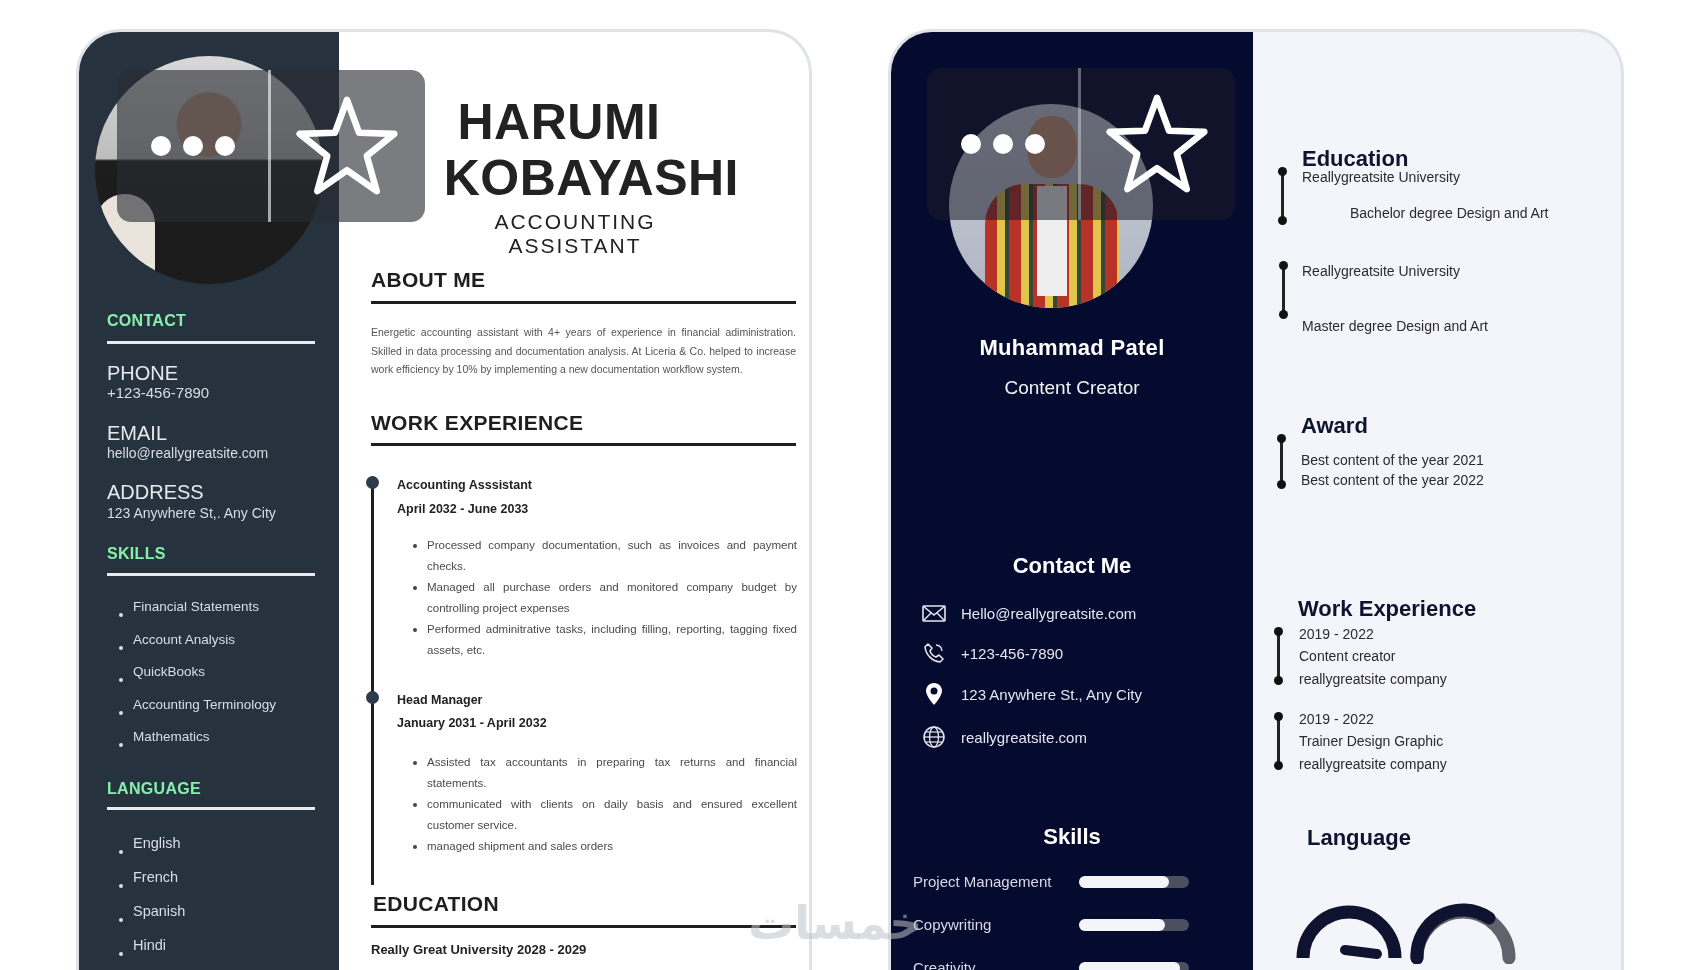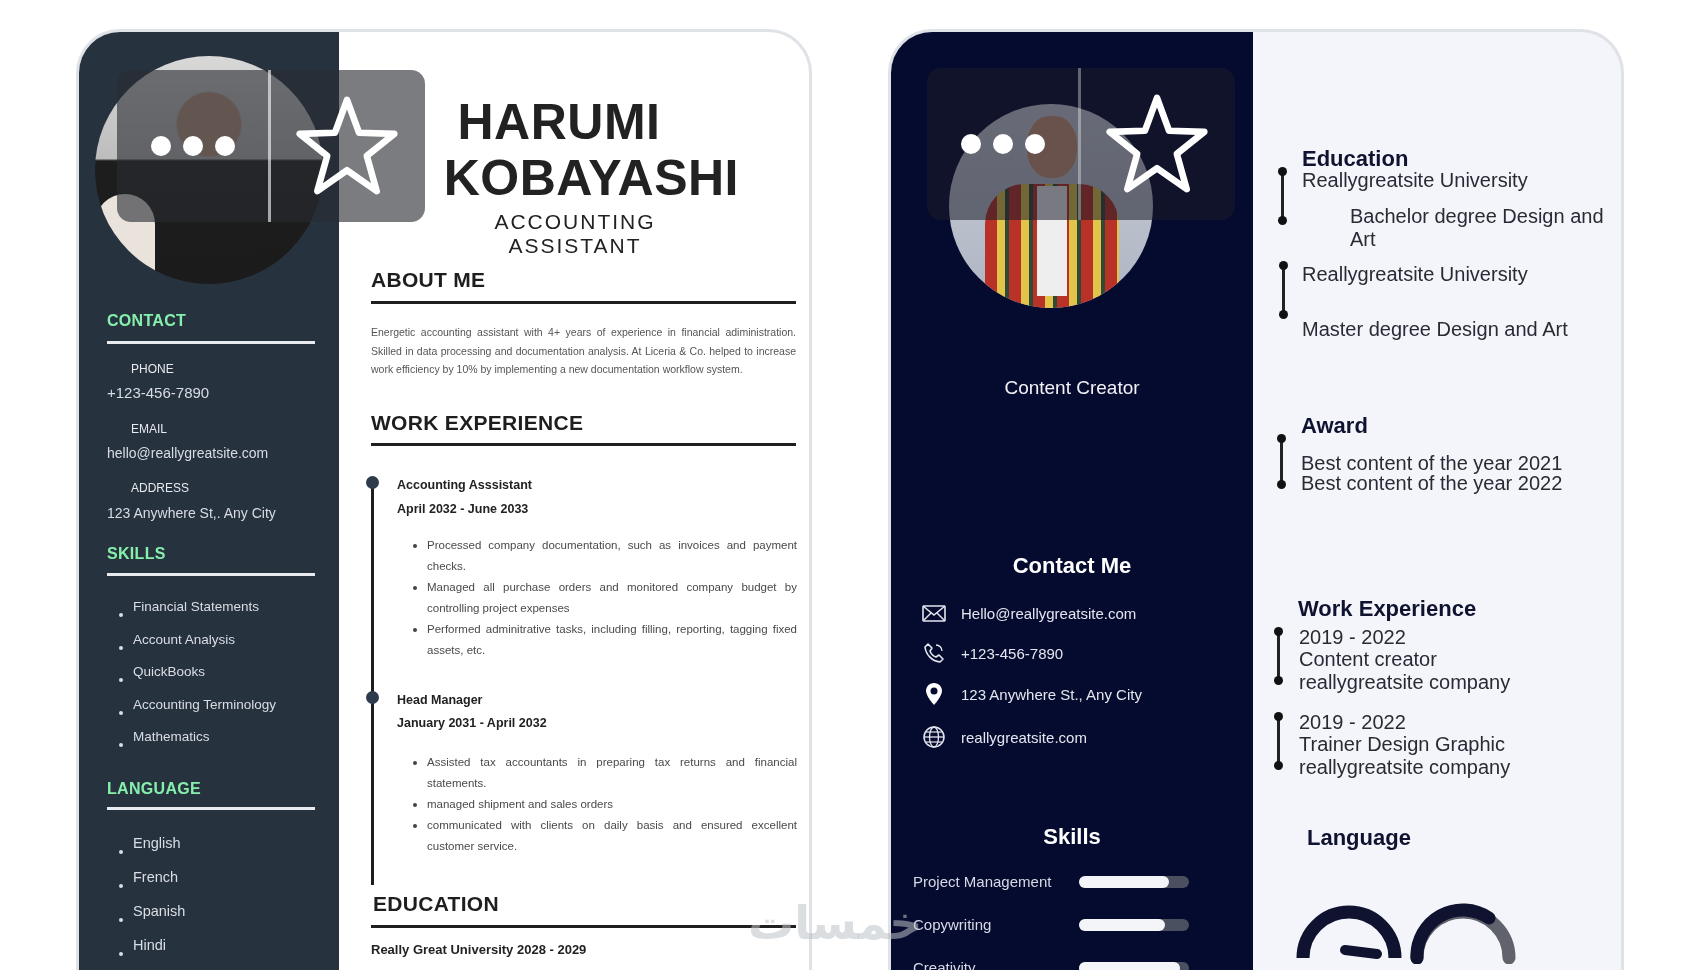--- a/index.html
+++ b/index.html
@@ -9,21 +9,21 @@
     .card { position: absolute; top: 29px; height: 960px; border: 3px solid #dfe2e7; border-bottom: none; border-radius: 44px 44px 0 0; overflow: hidden; }
     #card-left { left: 76px; width: 736px; background: #ffffff; }
     #card-right { left: 888px; width: 736px; background: #f4f5fa; }
 
     
     .l-side { position: absolute; left: 0; top: 0; width: 260px; height: 100%; background: #27323f; }
     .l-photo { position: absolute; left: 16px; top: 24px; width: 228px; height: 228px; border-radius: 50%; background: radial-gradient(circle at 50% 30%, #c39b84 0 16%, transparent 17%), linear-gradient(180deg, #d8d8d8 0%, #bdbdbd 45%, #1d1d1d 46%, #1b1b1b 100%); overflow: hidden; }
     .l-photo::after { content: ""; position: absolute; left: 0; bottom: 0; width: 60px; height: 90px; background: #e9e3dc; border-radius: 30px 30px 0 0; }
     .l-sec-title { position: absolute; left: 28px; color: #86efac; font-weight: 900; font-size: 16px; letter-spacing: 0.3px; }
     .l-rule { position: absolute; left: 28px; width: 208px; height: 3px; background: #e8ebef; }
-    .l-label { position: absolute; left: 28px; color: #e6e9ee; font-size: 12px; margin-left: 24px; }
+    .l-label { position: absolute; left: 28px; color: #e6e9ee; font-size: 20px; }
     .l-val { position: absolute; left: 28px; color: #d8dde4; font-size: 15px; }
     .l-list { position: absolute; left: 40px; list-style: none; color: #d9dee5; font-size: 13.5px; }
     .l-list li { position: relative; padding-left: 14px; }
     .l-list li::before { content: ""; position: absolute; left: 0; top: 50%; width: 4px; height: 4px; margin-top: -2px; background: #d9dee5; border-radius: 50%; }
 
     .l-name { position: absolute; left: 330px; width: 300px; text-align: center; color: #222; font-weight: 900; font-size: 50px; line-height: 56px; letter-spacing: 0.5px; }
     .l-role { position: absolute; left: 346px; width: 300px; text-align: center; color: #222; font-size: 21px; letter-spacing: 2px; }
     .m-title { position: absolute; left: 292px; color: #1e1e1e; font-weight: 900; font-size: 21px; letter-spacing: 0.3px; }
     .m-rule { position: absolute; left: 292px; width: 425px; height: 3px; background: #1f1f1f; }
     .m-para { position: absolute; left: 292px; width: 425px; color: #555; font-size: 10.5px; line-height: 18.5px; text-align: justify; }
@@ -58,21 +58,21 @@
     .r-bio { position: absolute; left: 30px; width: 302px; text-align: center; color: #f1f1f6; font-size: 14.5px; line-height: 21px; }
     .r-head { position: absolute; left: 0; width: 362px; text-align: center; color: #fff; font-weight: 700; font-size: 22px; }
     .r-contact { position: absolute; left: 30px; display: flex; align-items: center; gap: 14px; color: #e4e6ef; font-size: 15px; }
     .r-contact svg { width: 26px; height: 26px; }
     .r-skill { position: absolute; left: 22px; width: 300px; display: flex; align-items: center; color: #d7dae6; font-size: 15px; }
     .r-skill .lbl { width: 166px; }
     .bar { width: 110px; height: 12px; border-radius: 6px; background: #4b5060; position: relative; }
     .bar .fill { position: absolute; left: 0; top: 0; height: 12px; border-radius: 6px; background: #f4f5f8; }
 
     .r-main-title { position: absolute; color: #0f1330; font-weight: 700; font-size: 22px; }
-    .r-item { position: absolute; color: #2a2a36; font-size: 20px; }
+    .r-item { position: absolute; color: #2a2a36; font-size: 14px; }
     .vt { position: absolute; width: 3px; background: #222; }
     .vt::before, .vt::after { content: ""; position: absolute; left: -3px; width: 9px; height: 9px; border-radius: 50%; background: #111; }
     .vt::before { top: -4px; }
     .vt::after { bottom: -4px; }
 
     .gauge { position: absolute; }
 
     
     .watermark { position: absolute; left: 748px; top: 896px; color: rgba(190,195,200,0.55); font-size: 46px; font-weight: 700; font-family: "DejaVu Sans", sans-serif; }
   </style>
@@ -132,22 +132,22 @@
   <ul class="job-bullets" style="top:503px;">
     <li>Processed company documentation, such as invoices and payment checks.</li>
     <li>Managed all purchase orders and monitored company budget by controlling project expenses</li>
     <li>Performed adminitrative tasks, including filling, reporting, tagging fixed assets, etc.</li>
   </ul>
 
   <div class="job-title" style="top:661px;">Head Manager</div>
   <div class="job-date" style="top:684px;">January 2031 - April 2032</div>
   <ul class="job-bullets" style="top:720px;">
     <li>Assisted tax accountants in preparing tax returns and financial statements.</li>
+    <li>communicated with clients on daily basis and ensured excellent customer service.</li>
     <li>managed shipment and sales orders</li>
-    <li>communicated with clients on daily basis and ensured excellent customer service.</li>
   </ul>
 
   <div class="m-title" style="top:860px; left:294px;">EDUCATION</div>
   <div class="m-rule" style="top:893px;"></div>
   <div class="edu-line" style="top:910px; font-weight:700;">Really Great University 2028 - 2029</div>
   <div class="edu-line" style="top:935px; color:#555;">BA. Finance and management</div>
 
   <div class="overlay" id="ov-left">
     <div class="half a">
       <div class="dots">
@@ -164,20 +164,21 @@
   </div>
 </div>
 
 <div class="card" id="card-right">
   <div class="r-side">
     <div class="r-photo">
       <div class="shirt"></div>
         <div class="tee"></div>
         <div class="head"></div>
     </div>
+    <div class="r-name" style="top:303px;">Muhammad Patel</div>
     <div class="r-role" style="top:345px;">Content Creator</div>
 
     <div class="r-head" style="top:521px;">Contact Me</div>
     <div class="r-contact" style="top:568px;">
       <svg viewBox="0 0 26 26">
           <rect x="2" y="6" width="22" height="15" rx="1" fill="none" stroke="#e4e6ef" stroke-width="1.6"></rect>
           <polyline points="2,6 13,15 24,6" fill="none" stroke="#e4e6ef" stroke-width="1.6"></polyline>
           <line x1="2" y1="21" x2="10" y2="13" stroke="#e4e6ef" stroke-width="1.4"></line>
           <line x1="24" y1="21" x2="16" y2="13" stroke="#e4e6ef" stroke-width="1.4"></line>
         </svg>

